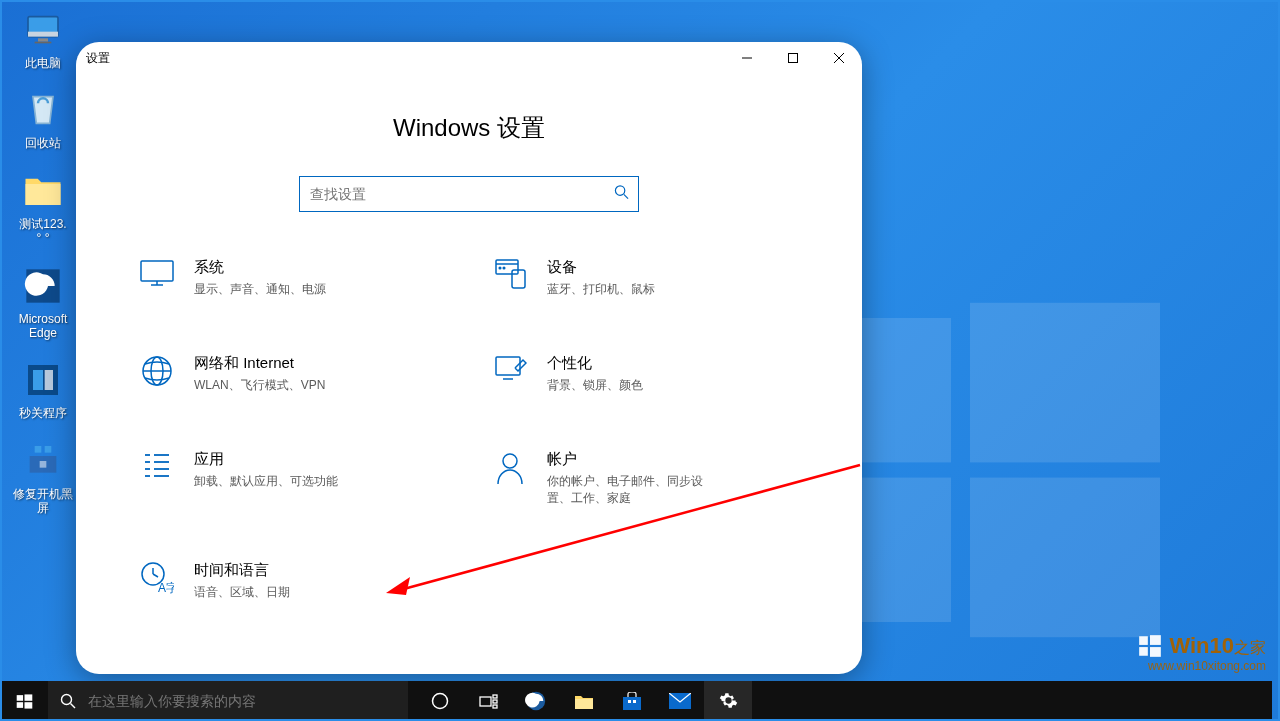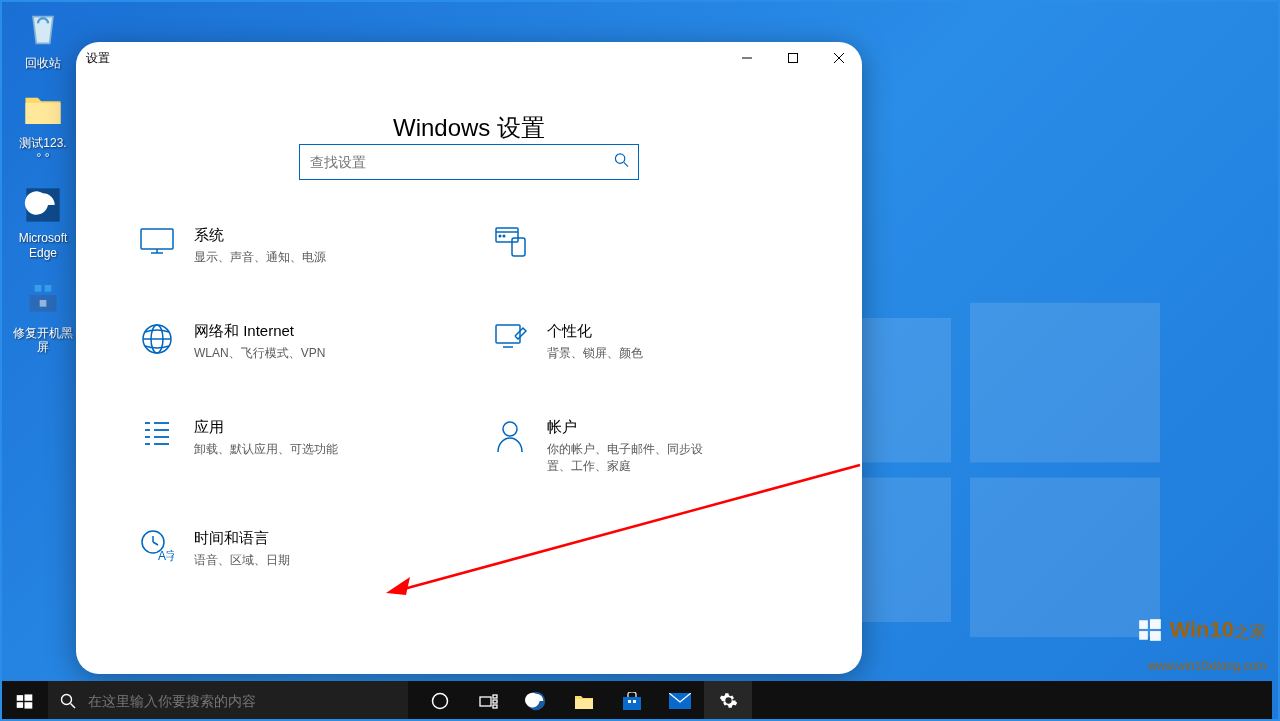--- a/index.html
+++ b/index.html
@@ -16,21 +16,21 @@
 .desktop-icon .icon-label { color: #fff; font-size: 12px; text-align: center; margin-top: 4px; text-shadow: 1px 1px 2px rgba(0,0,0,0.6); line-height: 1.2; }
 
 
 .settings-window { position: absolute; left: 76px; top: 42px; width: 786px; height: 632px; background: #fff; box-shadow: 0 6px 30px rgba(0,0,0,0.35); display: flex; flex-direction: column; border-radius: 23px; }
 .titlebar { height: 32px; display: flex; align-items: center; justify-content: space-between; padding-left: 10px; }
 .titlebar-title { font-size: 12px; color: #000; }
 .titlebar-controls { display: flex; }
 .titlebar-btn { width: 46px; height: 32px; display: flex; align-items: center; justify-content: center; cursor: pointer; }
 
 .window-body { flex: 1; padding: 20px 40px; overflow: hidden; }
-.settings-header { text-align: center; font-size: 24px; font-weight: 300; color: #000; margin-top: 18px; }
+.settings-header { text-align: center; font-size: 24px; font-weight: 300; color: #000; margin-top: 18px; margin-bottom: 32px; }
 .settings-search-wrap { display: flex; justify-content: center; margin-bottom: 46px; }
 .settings-search { width: 340px; height: 36px; border: 1px solid #0067c0; padding: 0 34px 0 10px; font-size: 14px; outline: none; position: relative; }
 .search-box { position: relative; width: 340px; }
 .search-icon-pos { position: absolute; right: 10px; top: 50%; transform: translateY(-50%); color: #0067c0; }
 
 .settings-grid { display: grid; grid-template-columns: 1fr 1fr; column-gap: 40px; row-gap: 54px; padding: 0 20px; }
 .settings-item { display: flex; gap: 16px; cursor: pointer; }
 .settings-item .item-icon { width: 42px; height: 42px; flex-shrink: 0; color: #0067c0; display: flex; align-items: flex-start; justify-content: center; }
 .settings-item .item-text { }
 .settings-item .item-title { font-size: 15px; color: #000; margin-bottom: 4px; }
@@ -44,39 +44,50 @@
 .tb-start { width: 48px; height: 40px; display: flex; align-items: center; justify-content: center; cursor: pointer; }
 .tb-search { height: 40px; width: 360px; background: #1f1f1f; display: flex; align-items: center; padding: 0 12px; gap: 12px; cursor: text; }
 .tb-search input { background: transparent; border: none; outline: none; color: #ccc; font-size: 14px; flex: 1; }
 .tb-icons { display: flex; height: 40px; margin-left: 8px; }
 .tb-icon { width: 48px; height: 40px; display: flex; align-items: center; justify-content: center; cursor: pointer; }
 .tb-icon.active { border-bottom: 2px solid #76b9ed; background: #272727; }
 
 
 .watermark { position: absolute; right: 14px; bottom: 48px; color: #a16207; text-align: right; }
 .watermark .wm-main { font-size: 22px; font-weight: 400; display: flex; align-items: center; gap: 6px; justify-content: flex-end; }
-.watermark .wm-url { font-size: 12px; opacity: 0.95; margin-top: 16px; }
+.watermark .wm-url { font-size: 12px; opacity: 0.95; }
 
 .blue-border { position: absolute; inset: 0; border: 2px solid #2a8de8; pointer-events: none; z-index: 200; }
 </style>
 </head>
 <body>
 
 <div class="win-bg-logo">
 <svg viewBox="0 0 100 100" fill="#fff">
       <rect x="0" y="10" width="45" height="38"></rect>
       <rect x="50" y="6" width="50" height="42"></rect>
       <rect x="0" y="52" width="45" height="38"></rect>
       <rect x="50" y="52" width="50" height="42"></rect>
     </svg>
 </div>
 
 <div class="desktop-icons">
   <div class="desktop-icon">
     <div class="icon-img">
+        <svg width="40" height="40" viewBox="0 0 24 24">
+          <rect x="3" y="4" width="18" height="12" rx="1" fill="#3a9de8" stroke="#1a5a9e"></rect>
+          <rect x="3" y="13" width="18" height="3" fill="#c8d4e0"></rect>
+          <rect x="9" y="17" width="6" height="2" fill="#888"></rect>
+          <rect x="7" y="19" width="10" height="1" fill="#666"></rect>
+        </svg>
+      </div>
+    <div class="icon-label">此电脑</div>
+  </div>
+  <div class="desktop-icon">
+    <div class="icon-img">
         <svg width="40" height="42" viewBox="0 0 24 24">
           <path d="M 6 4 L 18 4 L 16 20 L 8 20 Z" fill="#d4e8f5" stroke="#88b4d4"></path>
           <path d="M 9 8 A 3 3 0 1 1 15 8" fill="none" stroke="#4a9dd8" stroke-width="1.5"></path>
         </svg>
       </div>
     <div class="icon-label">回收站</div>
   </div>
   <div class="desktop-icon">
     <div class="icon-img">
         <svg width="42" height="36" viewBox="0 0 24 20">
@@ -89,20 +100,30 @@
   </div>
   <div class="desktop-icon">
     <div class="icon-img">
         <svg width="40" height="40" viewBox="0 0 24 24">
           <rect x="2" y="2" width="20" height="20" fill="#0e4a8b"></rect>
           <path d="M 12 5 A 7 7 0 0 1 19 12 L 9 12 A 3 3 0 0 1 12 9 A 3 3 0 0 1 15 12 A 7 7 0 1 1 12 5" fill="#fff"></path>
         </svg>
       </div>
     <div class="icon-label" style="white-space:pre-line">Microsoft
 Edge</div>
+  </div>
+  <div class="desktop-icon">
+    <div class="icon-img">
+        <svg width="40" height="40" viewBox="0 0 24 24">
+          <rect x="3" y="3" width="18" height="18" fill="#0a4a8a"></rect>
+          <rect x="6" y="6" width="6" height="12" fill="#3a9de8"></rect>
+          <rect x="13" y="6" width="5" height="12" fill="#fff" opacity="0.7"></rect>
+        </svg>
+      </div>
+    <div class="icon-label">秒关程序</div>
   </div>
   <div class="desktop-icon">
     <div class="icon-img">
         <svg width="40" height="40" viewBox="0 0 24 24">
           <rect x="4" y="9" width="16" height="10" fill="#2a6ab8"></rect>
           <rect x="7" y="3" width="4" height="4" fill="#3a9de8"></rect>
           <rect x="13" y="3" width="4" height="4" fill="#3a9de8"></rect>
           <rect x="10" y="12" width="4" height="4" fill="#fff" opacity="0.5"></rect>
         </svg>
       </div>
@@ -164,20 +185,24 @@
       <div class="settings-item">
         <div class="item-icon">
             <svg width="36" height="32" viewBox="0 0 36 32" fill="none" stroke="#0067c0" stroke-width="1.5">
               <rect x="4" y="2" width="22" height="14" rx="1"></rect>
               <line x1="4" y1="6" x2="26" y2="6"></line>
               <rect x="20" y="12" width="13" height="18" rx="2"></rect>
               <circle cx="8" cy="10" r="0.8" fill="#0067c0"></circle>
               <circle cx="12" cy="10" r="0.8" fill="#0067c0"></circle>
             </svg>
           </div>
+        <div class="item-text">
+            <div class="item-title">设备</div>
+            <div class="item-desc">蓝牙、打印机、鼠标</div>
+          </div>
       </div>
 
 
       <div class="settings-item">
         <div class="item-icon">
             <svg width="34" height="34" viewBox="0 0 34 34" fill="none" stroke="#0067c0" stroke-width="1.5">
               <circle cx="17" cy="17" r="14"></circle>
               <ellipse cx="17" cy="17" rx="6" ry="14"></ellipse>
               <line x1="3" y1="17" x2="31" y2="17"></line>
               <path d="M 5 10 Q 17 6 29 10"></path>

